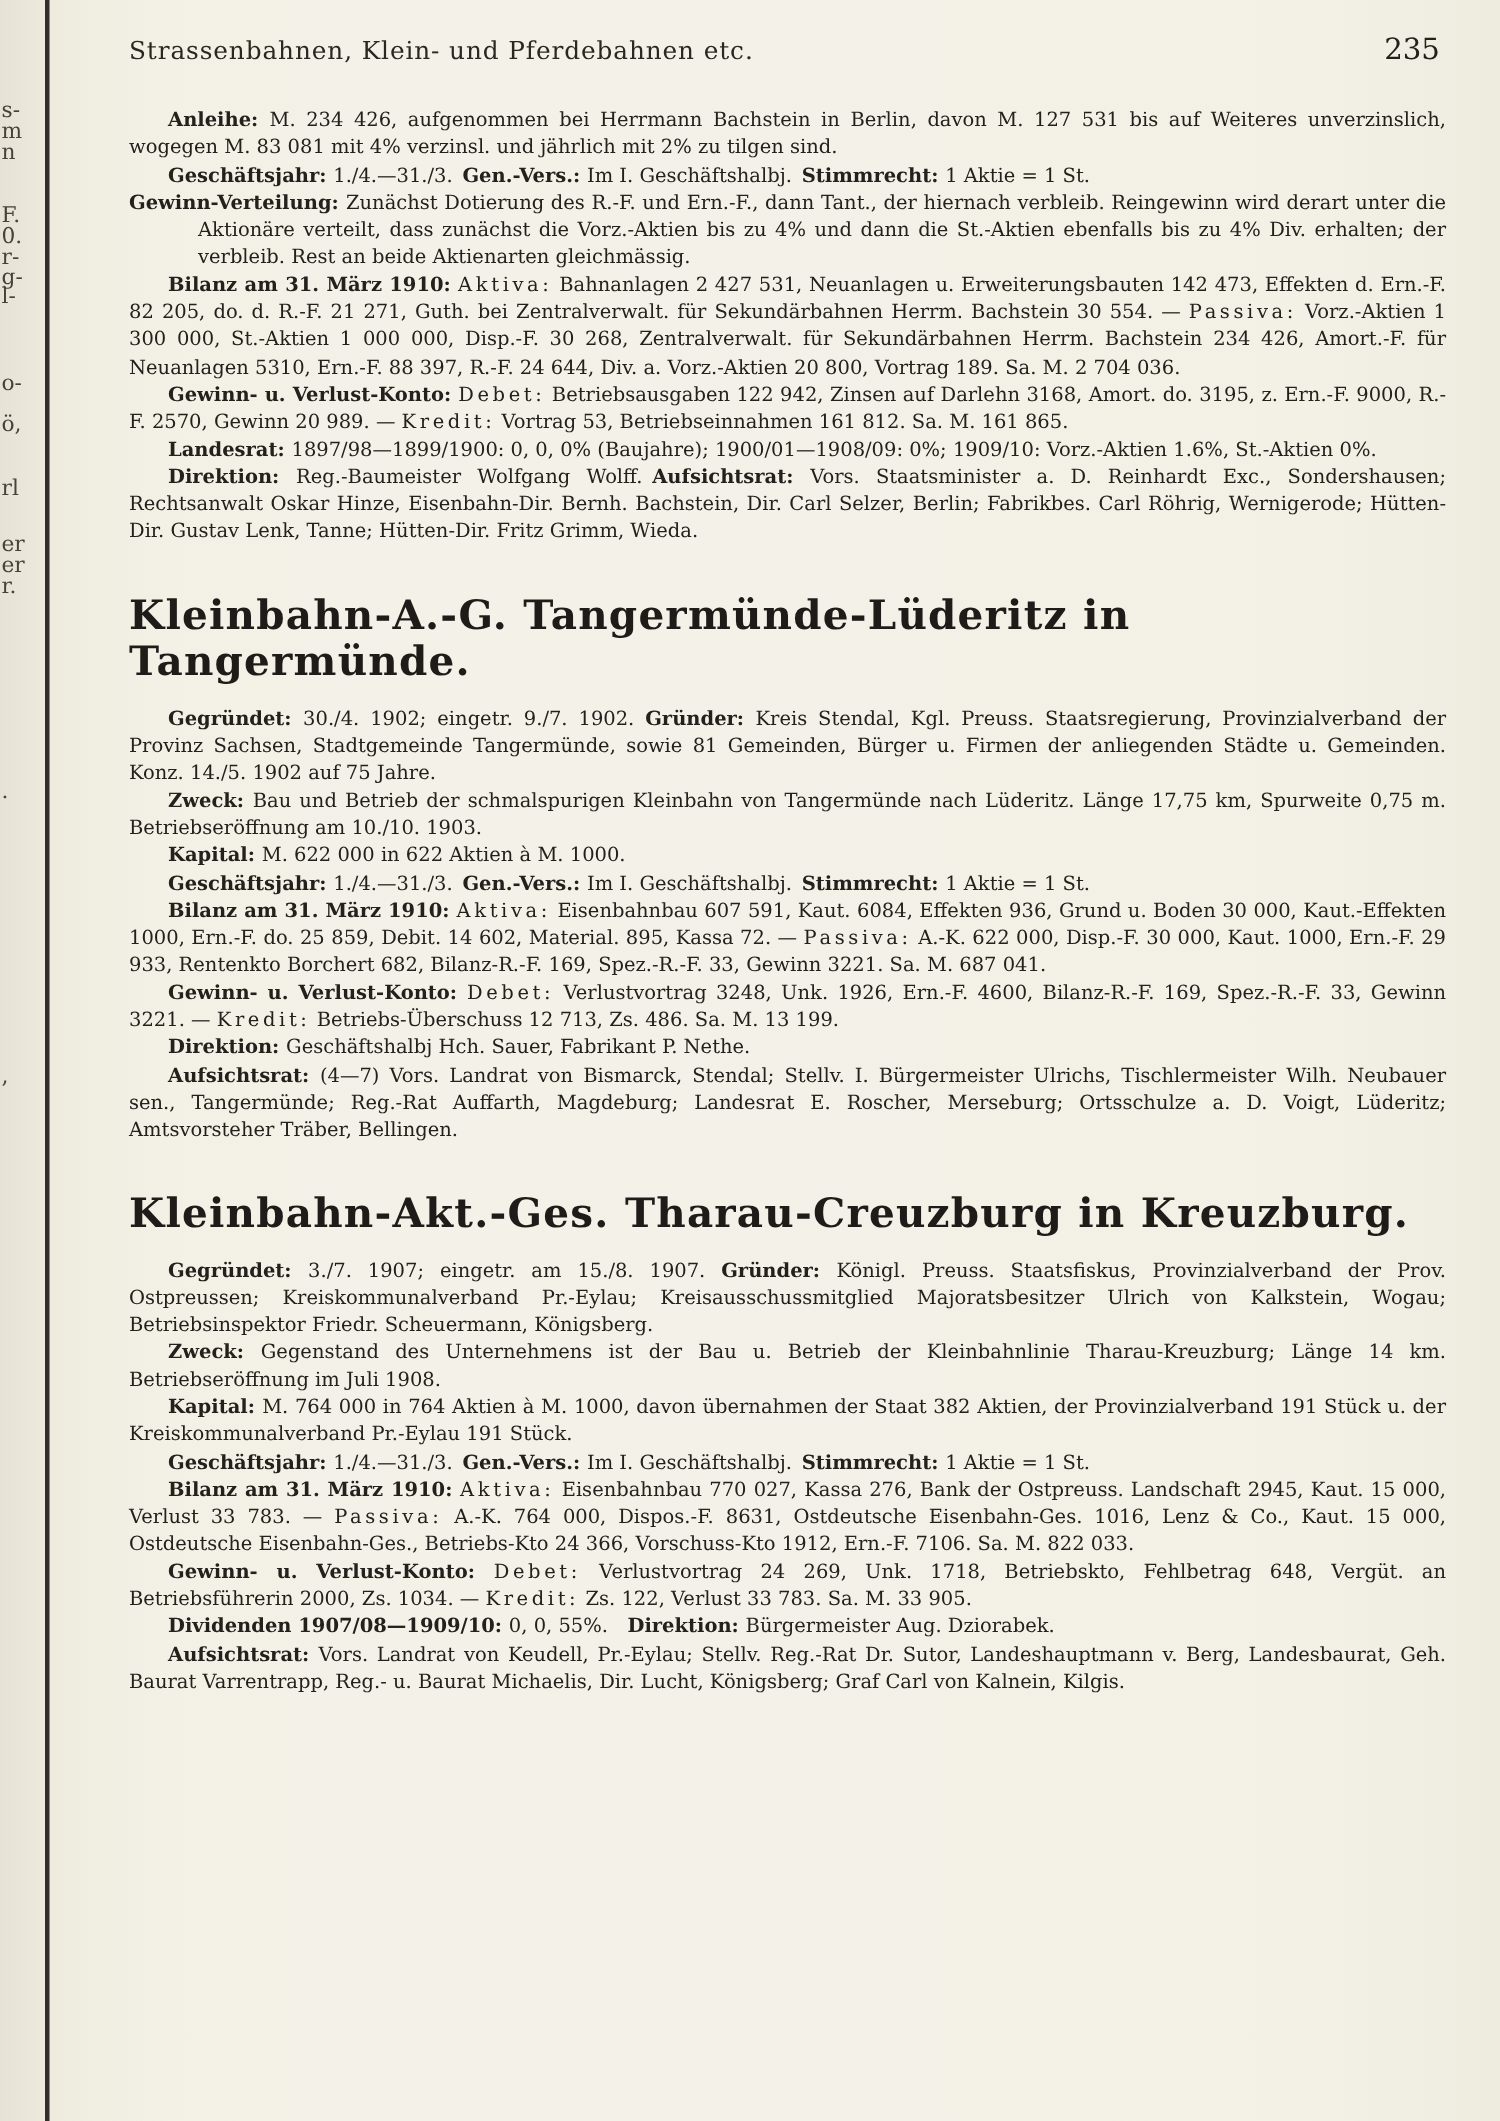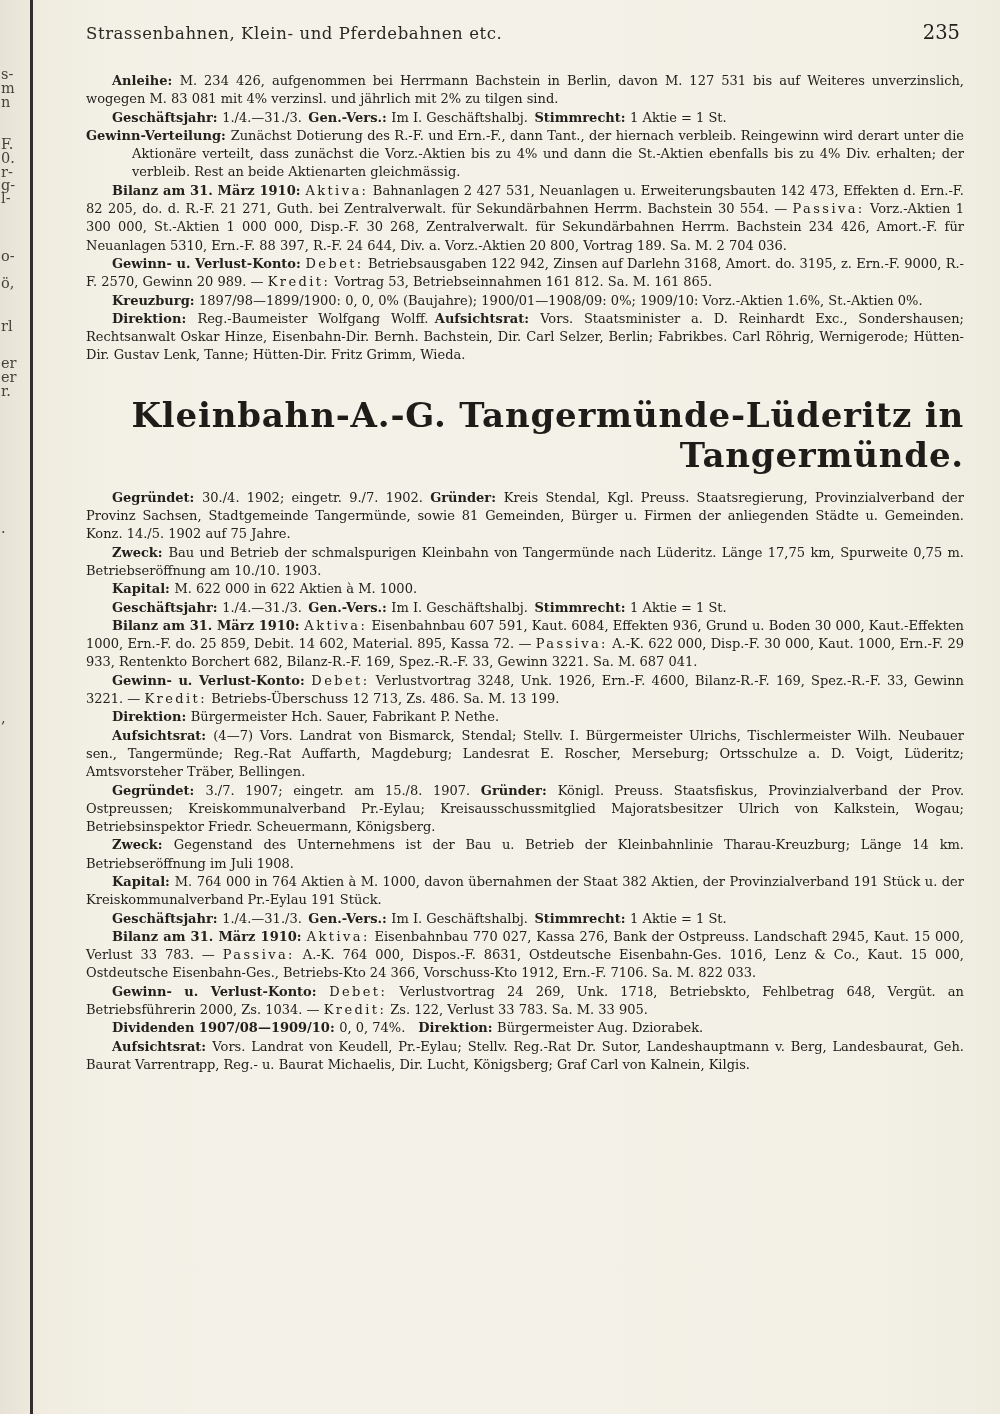--- a/index.html
+++ b/index.html
@@ -42,23 +42,23 @@
     text-align: justify;
     font-size: 13px;
     line-height: 18.3px;
     text-indent: 26px;
   }
   .para.hang { text-indent: -46px; padding-left: 46px; }
   .bold { font-weight: bold; }
   .sperr { letter-spacing: 2.4px; }
   .reg { letter-spacing: 0; }
   .section-heading {
-    text-align: right;
+    text-align: left;
     font-weight: bold;
-    font-size: 34px;
+    font-size: 27px;
     letter-spacing: 0.8px;
     margin: 30px 0 14px 0;
     color: #1e1c18;
   }
 </style>
 </head>
 <body>
 
 <div class="page">
   <div class="left-rule"></div>
@@ -84,34 +84,35 @@
     <div class="header">
       <span class="header-title">Strassenbahnen, Klein- und Pferdebahnen etc.</span>
       <span class="page-number">235</span>
     </div>
     <div class="sections">
         <p class="para"><span class="bold">Anleihe: </span><span class="reg">M. 234 426, aufgenommen bei Herrmann Bachstein in Berlin, davon M. 127 531 bis auf Weiteres unverzinslich, wogegen M. 83 081 mit 4% verzinsl. und jährlich mit 2% zu tilgen sind.</span></p>
         <p class="para"><span class="bold">Geschäftsjahr: </span><span class="reg">1./4.—31./3. </span><span class="bold">Gen.-Vers.: </span><span class="reg">Im I. Geschäftshalbj. </span><span class="bold">Stimmrecht: </span><span class="reg">1 Aktie = 1 St.</span></p>
         <p class="para hang"><span class="bold">Gewinn-Verteilung: </span><span class="reg">Zunächst Dotierung des R.-F. und Ern.-F., dann Tant., der hiernach verbleib. Reingewinn wird derart unter die Aktionäre verteilt, dass zunächst die Vorz.-Aktien bis zu 4% und dann die St.-Aktien ebenfalls bis zu 4% Div. erhalten; der verbleib. Rest an beide Aktienarten gleichmässig.</span></p>
         <p class="para"><span class="bold">Bilanz am 31. März 1910: </span><span class="sperr">Aktiva:</span><span class="reg"> Bahnanlagen 2 427 531, Neuanlagen u. Erweiterungsbauten 142 473, Effekten d. Ern.-F. 82 205, do. d. R.-F. 21 271, Guth. bei Zentralverwalt. für Sekundärbahnen Herrm. Bachstein 30 554. — </span><span class="sperr">Passiva:</span><span class="reg"> Vorz.-Aktien 1 300 000, St.-Aktien 1 000 000, Disp.-F. 30 268, Zentralverwalt. für Sekundärbahnen Herrm. Bachstein 234 426, Amort.-F. für Neuanlagen 5310, Ern.-F. 88 397, R.-F. 24 644, Div. a. Vorz.-Aktien 20 800, Vortrag 189. Sa. M. 2 704 036.</span></p>
         <p class="para"><span class="bold">Gewinn- u. Verlust-Konto: </span><span class="sperr">Debet:</span><span class="reg"> Betriebsausgaben 122 942, Zinsen auf Darlehn 3168, Amort. do. 3195, z. Ern.-F. 9000, R.-F. 2570, Gewinn 20 989. — </span><span class="sperr">Kredit:</span><span class="reg"> Vortrag 53, Betriebseinnahmen 161 812. Sa. M. 161 865.</span></p>
-        <p class="para"><span class="bold">Kreuzburg: </span><span class="reg">1897/98—1899/1900: 0, 0, 0% (Baujahre); 1900/01—1908/09: 0%; 1909/10: Vorz.-Aktien 1.6%, St.-Aktien 0%.</span></p>
+        <p class="para"><span class="bold">Landesrat: </span><span class="reg">1897/98—1899/1900: 0, 0, 0% (Baujahre); 1900/01—1908/09: 0%; 1909/10: Vorz.-Aktien 1.6%, St.-Aktien 0%.</span></p>
         <p class="para"><span class="bold">Direktion: </span><span class="reg">Reg.-Baumeister Wolfgang Wolff. </span><span class="bold">Aufsichtsrat: </span><span class="reg">Vors. Staatsminister a. D. Reinhardt Exc., Sondershausen; Rechtsanwalt Oskar Hinze, Eisenbahn-Dir. Bernh. Bachstein, Dir. Carl Selzer, Berlin; Fabrikbes. Carl Röhrig, Wernigerode; Hütten-Dir. Gustav Lenk, Tanne; Hütten-Dir. Fritz Grimm, Wieda.</span></p>
         <div class="section-heading">Kleinbahn-A.-G. Tangermünde-Lüderitz in Tangermünde.</div>
         <p class="para"><span class="bold">Gegründet: </span><span class="reg">30./4. 1902; eingetr. 9./7. 1902. </span><span class="bold">Gründer: </span><span class="reg">Kreis Stendal, Kgl. Preuss. Staatsregierung, Provinzialverband der Provinz Sachsen, Stadtgemeinde Tangermünde, sowie 81 Gemeinden, Bürger u. Firmen der anliegenden Städte u. Gemeinden. Konz. 14./5. 1902 auf 75 Jahre.</span></p>
         <p class="para"><span class="bold">Zweck: </span><span class="reg">Bau und Betrieb der schmalspurigen Kleinbahn von Tangermünde nach Lüderitz. Länge 17,75 km, Spurweite 0,75 m. Betriebseröffnung am 10./10. 1903.</span></p>
         <p class="para"><span class="bold">Kapital: </span><span class="reg">M. 622 000 in 622 Aktien à M. 1000.</span></p>
         <p class="para"><span class="bold">Geschäftsjahr: </span><span class="reg">1./4.—31./3. </span><span class="bold">Gen.-Vers.: </span><span class="reg">Im I. Geschäftshalbj. </span><span class="bold">Stimmrecht: </span><span class="reg">1 Aktie = 1 St.</span></p>
         <p class="para"><span class="bold">Bilanz am 31. März 1910: </span><span class="sperr">Aktiva:</span><span class="reg"> Eisenbahnbau 607 591, Kaut. 6084, Effekten 936, Grund u. Boden 30 000, Kaut.-Effekten 1000, Ern.-F. do. 25 859, Debit. 14 602, Material. 895, Kassa 72. — </span><span class="sperr">Passiva:</span><span class="reg"> A.-K. 622 000, Disp.-F. 30 000, Kaut. 1000, Ern.-F. 29 933, Rentenkto Borchert 682, Bilanz-R.-F. 169, Spez.-R.-F. 33, Gewinn 3221. Sa. M. 687 041.</span></p>
         <p class="para"><span class="bold">Gewinn- u. Verlust-Konto: </span><span class="sperr">Debet:</span><span class="reg"> Verlustvortrag 3248, Unk. 1926, Ern.-F. 4600, Bilanz-R.-F. 169, Spez.-R.-F. 33, Gewinn 3221. — </span><span class="sperr">Kredit:</span><span class="reg"> Betriebs-Überschuss 12 713, Zs. 486. Sa. M. 13 199.</span></p>
-        <p class="para"><span class="bold">Direktion: </span><span class="reg">Bürgermeister Hch. Sauer, Fabrikant P. Nethe.</span></p>
+        <p class="para"><span class="bold">Direktion: </span><span class="reg">Geschäftshalbj Hch. Sauer, Fabrikant P. Nethe.</span></p>
         <p class="para"><span class="bold">Aufsichtsrat: </span><span class="reg">(4—7) Vors. Landrat von Bismarck, Stendal; Stellv. I. Bürgermeister Ulrichs, Tischlermeister Wilh. Neubauer sen., Tangermünde; Reg.-Rat Auffarth, Magdeburg; Landesrat E. Roscher, Merseburg; Ortsschulze a. D. Voigt, Lüderitz; Amtsvorsteher Träber, Bellingen.</span></p>
+        <div class="section-heading">Kleinbahn-Akt.-Ges. Tharau-Creuzburg in Kreuzburg.</div>
         <p class="para"><span class="bold">Gegründet: </span><span class="reg">3./7. 1907; eingetr. am 15./8. 1907. </span><span class="bold">Gründer: </span><span class="reg">Königl. Preuss. Staatsfiskus, Provinzialverband der Prov. Ostpreussen; Kreiskommunalverband Pr.-Eylau; Kreisausschussmitglied Majoratsbesitzer Ulrich von Kalkstein, Wogau; Betriebsinspektor Friedr. Scheuermann, Königsberg.</span></p>
         <p class="para"><span class="bold">Zweck: </span><span class="reg">Gegenstand des Unternehmens ist der Bau u. Betrieb der Kleinbahnlinie Tharau-Kreuzburg; Länge 14 km. Betriebseröffnung im Juli 1908.</span></p>
         <p class="para"><span class="bold">Kapital: </span><span class="reg">M. 764 000 in 764 Aktien à M. 1000, davon übernahmen der Staat 382 Aktien, der Provinzialverband 191 Stück u. der Kreiskommunalverband Pr.-Eylau 191 Stück.</span></p>
         <p class="para"><span class="bold">Geschäftsjahr: </span><span class="reg">1./4.—31./3. </span><span class="bold">Gen.-Vers.: </span><span class="reg">Im I. Geschäftshalbj. </span><span class="bold">Stimmrecht: </span><span class="reg">1 Aktie = 1 St.</span></p>
         <p class="para"><span class="bold">Bilanz am 31. März 1910: </span><span class="sperr">Aktiva:</span><span class="reg"> Eisenbahnbau 770 027, Kassa 276, Bank der Ostpreuss. Landschaft 2945, Kaut. 15 000, Verlust 33 783. — </span><span class="sperr">Passiva:</span><span class="reg"> A.-K. 764 000, Dispos.-F. 8631, Ostdeutsche Eisenbahn-Ges. 1016, Lenz &amp; Co., Kaut. 15 000, Ostdeutsche Eisenbahn-Ges., Betriebs-Kto 24 366, Vorschuss-Kto 1912, Ern.-F. 7106. Sa. M. 822 033.</span></p>
         <p class="para"><span class="bold">Gewinn- u. Verlust-Konto: </span><span class="sperr">Debet:</span><span class="reg"> Verlustvortrag 24 269, Unk. 1718, Betriebskto, Fehlbetrag 648, Vergüt. an Betriebsführerin 2000, Zs. 1034. — </span><span class="sperr">Kredit:</span><span class="reg"> Zs. 122, Verlust 33 783. Sa. M. 33 905.</span></p>
-        <p class="para"><span class="bold">Dividenden 1907/08—1909/10: </span><span class="reg">0, 0, 74%. </span><span class="bold">Direktion: </span><span class="reg">Bürgermeister Aug. Dziorabek.</span></p>
+        <p class="para"><span class="bold">Dividenden 1907/08—1909/10: </span><span class="reg">0, 0, 55%. </span><span class="bold">Direktion: </span><span class="reg">Bürgermeister Aug. Dziorabek.</span></p>
         <p class="para"><span class="bold">Aufsichtsrat: </span><span class="reg">Vors. Landrat von Keudell, Pr.-Eylau; Stellv. Reg.-Rat Dr. Sutor, Landeshauptmann v. Berg, Landesbaurat, Geh. Baurat Varrentrapp, Reg.- u. Baurat Michaelis, Dir. Lucht, Königsberg; Graf Carl von Kalnein, Kilgis.</span></p>
       </div>
   </div>
 </div>
 
 </body></html>

